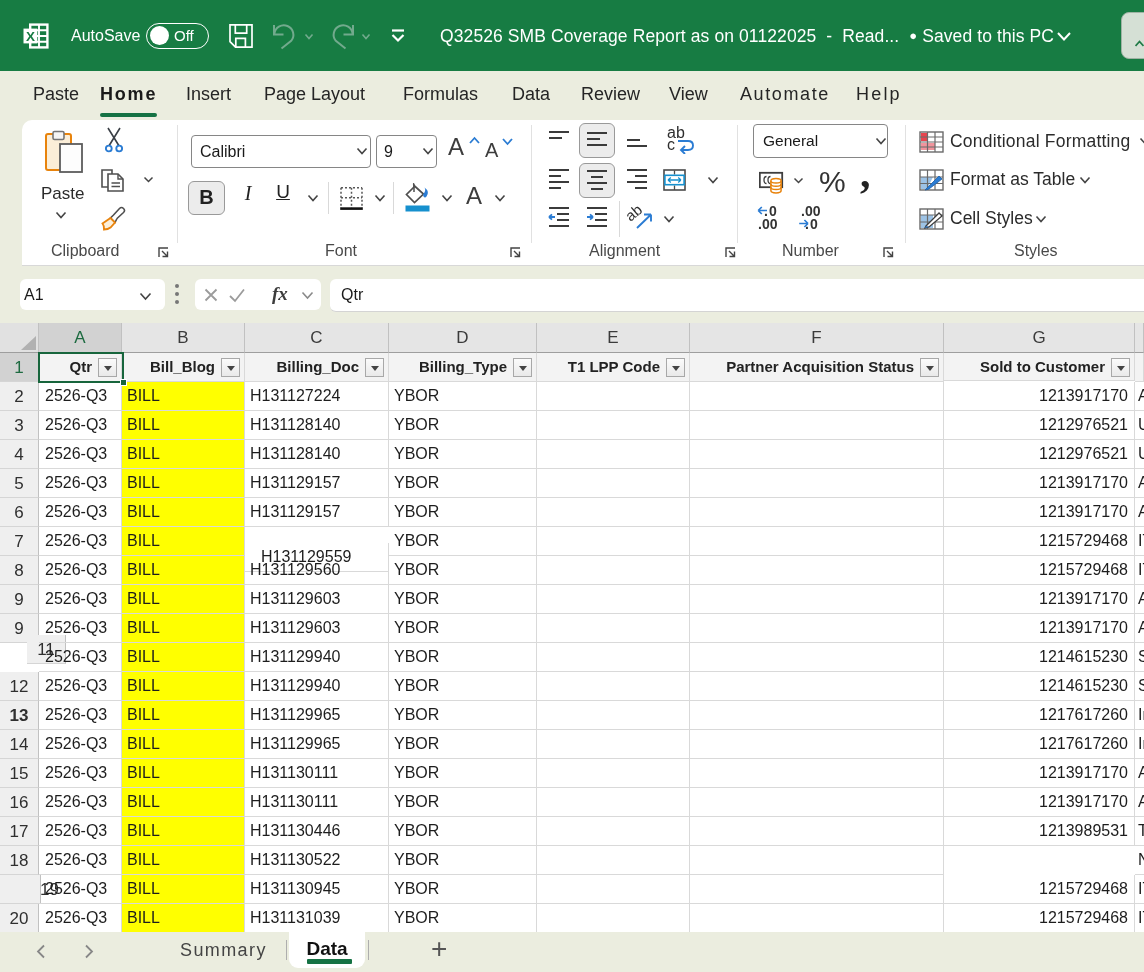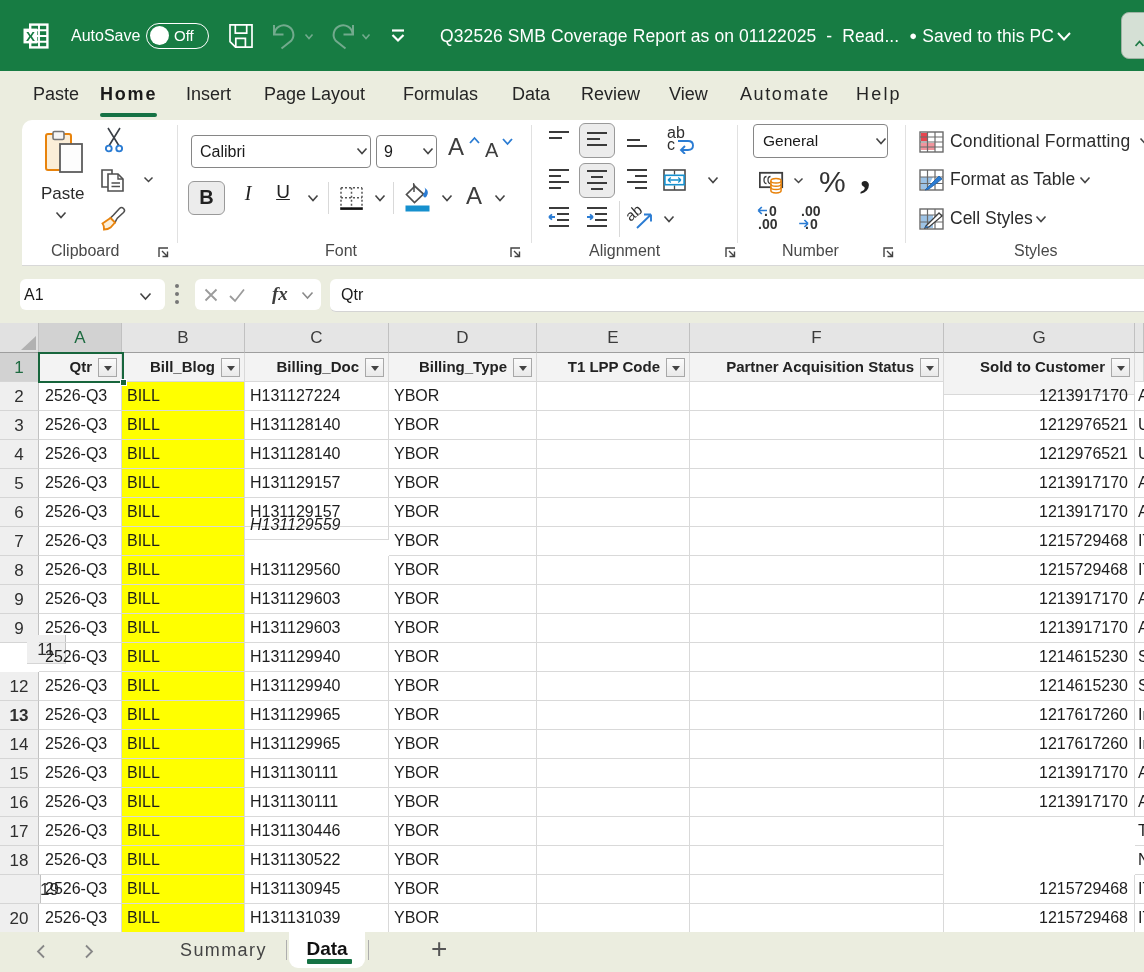--- a/index.html
+++ b/index.html
@@ -407,21 +407,21 @@
     </div>
 <div class="filter" style="left:513px;top:35px;"></div>
 <div class="cell hdrcell" style="left:537px;top:30px;width:153px;height:29px;">
       <span style="position:absolute;right:29px;top:0;">T1 LPP Code</span>
     </div>
 <div class="filter" style="left:666px;top:35px;"></div>
 <div class="cell hdrcell" style="left:690px;top:30px;width:254px;height:29px;">
       <span style="position:absolute;right:29px;top:0;">Partner Acquisition Status</span>
     </div>
 <div class="filter" style="left:920px;top:35px;"></div>
-<div class="cell hdrcell" style="left:944px;top:30px;width:191px;height:42px;">
+<div class="cell hdrcell" style="left:944px;top:30px;width:191px;height:28px;">
       <span style="position:absolute;right:29px;top:0;">Sold to Customer</span>
     </div>
 <div class="filter" style="left:1111px;top:35px;"></div>
 <div class="cell hdrcell" style="left:1135px;top:30px;width:9px;height:29px;"></div>
 <div class="cell" style="left:39px;top:59px;width:83px;height:29px;padding-left:6px;">2526-Q3</div>
 <div class="cell" style="left:122px;top:59px;width:123px;height:29px;padding-left:5px;background:#FFFF00;">BILL</div>
 <div class="cell" style="left:245px;top:59px;width:144px;height:29px;padding-left:5px;">H131127224</div>
 <div class="cell" style="left:389px;top:59px;width:148px;height:29px;padding-left:5px;">YBOR</div>
 <div class="cell" style="left:537px;top:59px;width:153px;height:29px;padding-left:5px;"></div>
 <div class="cell" style="left:690px;top:59px;width:254px;height:29px;padding-left:5px;"></div>
@@ -454,21 +454,21 @@
 <div class="cell" style="left:39px;top:175px;width:83px;height:29px;padding-left:6px;">2526-Q3</div>
 <div class="cell" style="left:122px;top:175px;width:123px;height:29px;padding-left:5px;background:#FFFF00;">BILL</div>
 <div class="cell" style="left:245px;top:175px;width:144px;height:29px;padding-left:5px;">H131129157</div>
 <div class="cell" style="left:389px;top:175px;width:148px;height:29px;padding-left:5px;">YBOR</div>
 <div class="cell" style="left:537px;top:175px;width:153px;height:29px;padding-left:5px;"></div>
 <div class="cell" style="left:690px;top:175px;width:254px;height:29px;padding-left:5px;"></div>
 <div class="cell" style="left:944px;top:175px;width:191px;height:29px;text-align:right;padding-right:6px;">1213917170</div>
 <div class="cell" style="left:1135px;top:175px;width:9px;height:29px;padding-left:3px;border-right:none;">A</div>
 <div class="cell" style="left:39px;top:204px;width:83px;height:29px;padding-left:6px;">2526-Q3</div>
 <div class="cell" style="left:122px;top:204px;width:123px;height:29px;padding-left:5px;background:#FFFF00;">BILL</div>
-<div class="cell" style="left:245px;top:188px;width:144px;height:29px;padding-left:5px;font-style:italic;">H131129559</div>
+<div class="cell" style="left:245px;top:220px;width:144px;height:29px;padding-left:16px;">H131129559</div>
 <div class="cell" style="left:389px;top:204px;width:148px;height:29px;padding-left:5px;">YBOR</div>
 <div class="cell" style="left:537px;top:204px;width:153px;height:29px;padding-left:5px;"></div>
 <div class="cell" style="left:690px;top:204px;width:254px;height:29px;padding-left:5px;"></div>
 <div class="cell" style="left:944px;top:204px;width:191px;height:29px;text-align:right;padding-right:6px;">1215729468</div>
 <div class="cell" style="left:1135px;top:204px;width:9px;height:29px;padding-left:3px;border-right:none;">IT</div>
 <div class="cell" style="left:39px;top:233px;width:83px;height:29px;padding-left:6px;">2526-Q3</div>
 <div class="cell" style="left:122px;top:233px;width:123px;height:29px;padding-left:5px;background:#FFFF00;">BILL</div>
 <div class="cell" style="left:245px;top:233px;width:144px;height:29px;padding-left:5px;">H131129560</div>
 <div class="cell" style="left:389px;top:233px;width:148px;height:29px;padding-left:5px;">YBOR</div>
 <div class="cell" style="left:537px;top:233px;width:153px;height:29px;padding-left:5px;"></div>
@@ -538,20 +538,21 @@
 <div class="cell" style="left:537px;top:465px;width:153px;height:29px;padding-left:5px;"></div>
 <div class="cell" style="left:690px;top:465px;width:254px;height:29px;padding-left:5px;"></div>
 <div class="cell" style="left:944px;top:465px;width:191px;height:29px;text-align:right;padding-right:6px;">1213917170</div>
 <div class="cell" style="left:1135px;top:465px;width:9px;height:29px;padding-left:3px;border-right:none;">A</div>
 <div class="cell" style="left:39px;top:494px;width:83px;height:29px;padding-left:6px;">2526-Q3</div>
 <div class="cell" style="left:122px;top:494px;width:123px;height:29px;padding-left:5px;background:#FFFF00;">BILL</div>
 <div class="cell" style="left:245px;top:494px;width:144px;height:29px;padding-left:5px;">H131130446</div>
 <div class="cell" style="left:389px;top:494px;width:148px;height:29px;padding-left:5px;">YBOR</div>
 <div class="cell" style="left:537px;top:494px;width:153px;height:29px;padding-left:5px;"></div>
 <div class="cell" style="left:690px;top:494px;width:254px;height:29px;padding-left:5px;"></div>
+<div class="cell" style="left:944px;top:494px;width:191px;height:29px;text-align:right;padding-right:6px;">1213989531</div>
 <div class="cell" style="left:1135px;top:494px;width:9px;height:29px;padding-left:3px;border-right:none;">T</div>
 <div class="cell" style="left:39px;top:523px;width:83px;height:29px;padding-left:6px;">2526-Q3</div>
 <div class="cell" style="left:122px;top:523px;width:123px;height:29px;padding-left:5px;background:#FFFF00;">BILL</div>
 <div class="cell" style="left:245px;top:523px;width:144px;height:29px;padding-left:5px;">H131130522</div>
 <div class="cell" style="left:389px;top:523px;width:148px;height:29px;padding-left:5px;">YBOR</div>
 <div class="cell" style="left:537px;top:523px;width:153px;height:29px;padding-left:5px;"></div>
 <div class="cell" style="left:690px;top:523px;width:254px;height:29px;padding-left:5px;"></div>
 <div class="cell" style="left:1135px;top:523px;width:9px;height:29px;padding-left:3px;border-right:none;">N</div>
 <div class="cell" style="left:39px;top:552px;width:83px;height:29px;padding-left:6px;">2526-Q3</div>
 <div class="cell" style="left:122px;top:552px;width:123px;height:29px;padding-left:5px;background:#FFFF00;">BILL</div>

